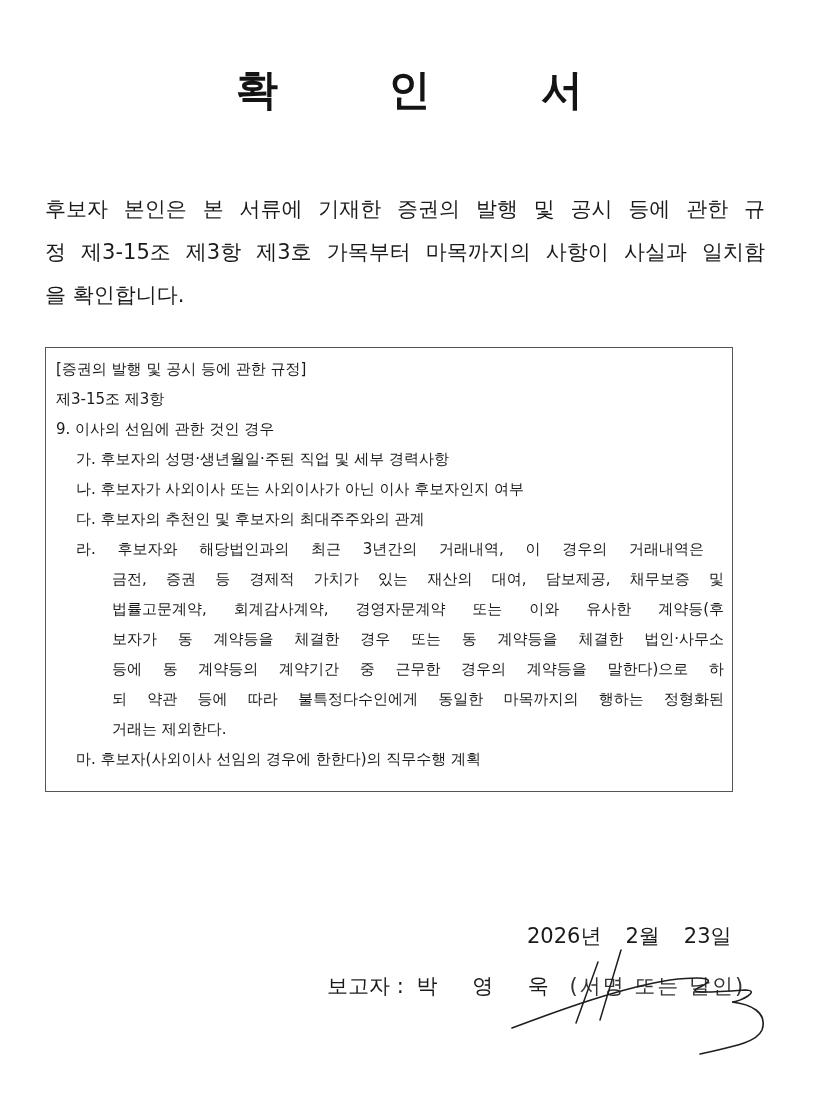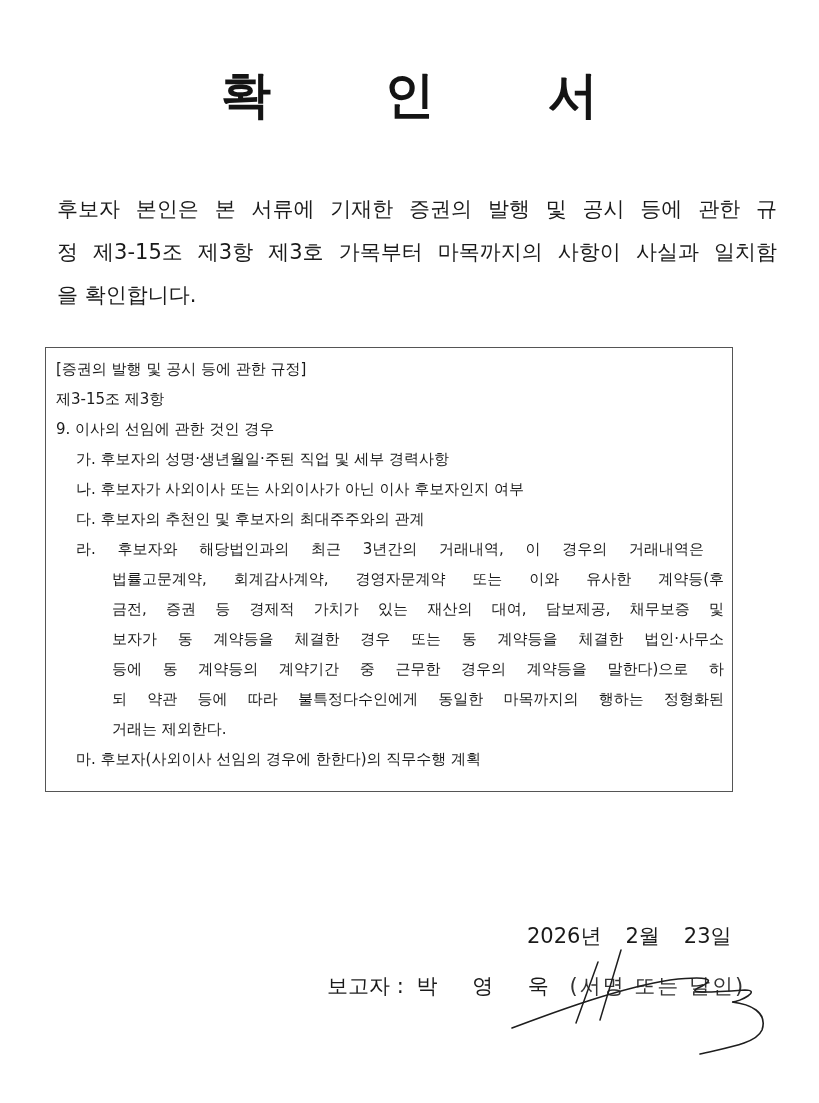--- a/index.html
+++ b/index.html
@@ -3,25 +3,25 @@
 <meta charset="utf-8">
 <style>
   html, body { margin: 0; padding: 0; background: #ffffff; }
   body {
     width: 819px; height: 1103px; position: relative; overflow: hidden;
     font-family: "DejaVu Sans", "Liberation Sans", sans-serif;
     color: #1a1a1a;
   }
   .title {
     position: absolute; top: 62px; left: 0; width: 819px;
-    text-align: center; font-size: 50px; font-weight: bold;
+    text-align: center; font-size: 42px; font-weight: bold;
     letter-spacing: 48px; text-indent: 48px; color: #141414;
   }
   .statement {
-    position: absolute; top: 188px; left: 57px; width: 720px;
+    position: absolute; top: 188px; left: 45px; width: 720px;
     font-size: 21px; line-height: 43px; color: #1a1a1a;
   }
   .statement .line { display: block; white-space: nowrap; text-align: justify; text-align-last: justify; }
   .statement .line.last { text-align-last: left; }
   .reg-box {
     position: absolute; top: 347px; left: 45px; width: 688px; height: 445px;
     border: 1.5px solid #555555; box-sizing: border-box;
     padding: 6px 0 0 10px; font-size: 15px; line-height: 30px; color: #1a1a1a;
   }
   .reg-box .row { white-space: nowrap; display: block; }
@@ -56,22 +56,22 @@
 <div class="reg-box">
   <span class="row">[증권의 발행 및 공시 등에 관한 규정]</span>
   <span class="row">제3-15조 제3항</span>
   <span class="row">9. 이사의 선임에 관한 것인 경우</span>
 
   <span class="row item"><span>가.</span> <span>후보자의 성명·생년월일·주된 직업 및 세부 경력사항</span></span>
   <span class="row item"><span>나.</span> <span>후보자가 사외이사 또는 사외이사가 아닌 이사 후보자인지 여부</span></span>
   <span class="row item"><span>다.</span> <span>후보자의 추천인 및 후보자의 최대주주와의 관계</span></span>
 
   <span class="row item just"><span>라.</span> <span>후보자와 해당법인과의 최근 3년간의 거래내역, 이 경우의 거래내역은</span></span>
+  <span class="row cont just">금전, 증권 등 경제적 가치가 있는 재산의 대여, 담보제공, 채무보증 및</span>
   <span class="row cont just">법률고문계약, 회계감사계약, 경영자문계약 또는 이와 유사한 계약등(후</span>
-  <span class="row cont just">금전, 증권 등 경제적 가치가 있는 재산의 대여, 담보제공, 채무보증 및</span>
   <span class="row cont just">보자가 동 계약등을 체결한 경우 또는 동 계약등을 체결한 법인·사무소</span>
   <span class="row cont just">등에 동 계약등의 계약기간 중 근무한 경우의 계약등을 말한다)으로 하</span>
   <span class="row cont just">되 약관 등에 따라 불특정다수인에게 동일한 마목까지의 행하는 정형화된</span>
   <span class="row cont">거래는 제외한다.</span>
 
   <span class="row item"><span>마.</span> <span>후보자(사외이사 선임의 경우에 한한다)의 직무수행 계획</span></span>
 </div>
 
 <div class="date">
   <span>2026년</span><span>2월</span><span>23일</span>

